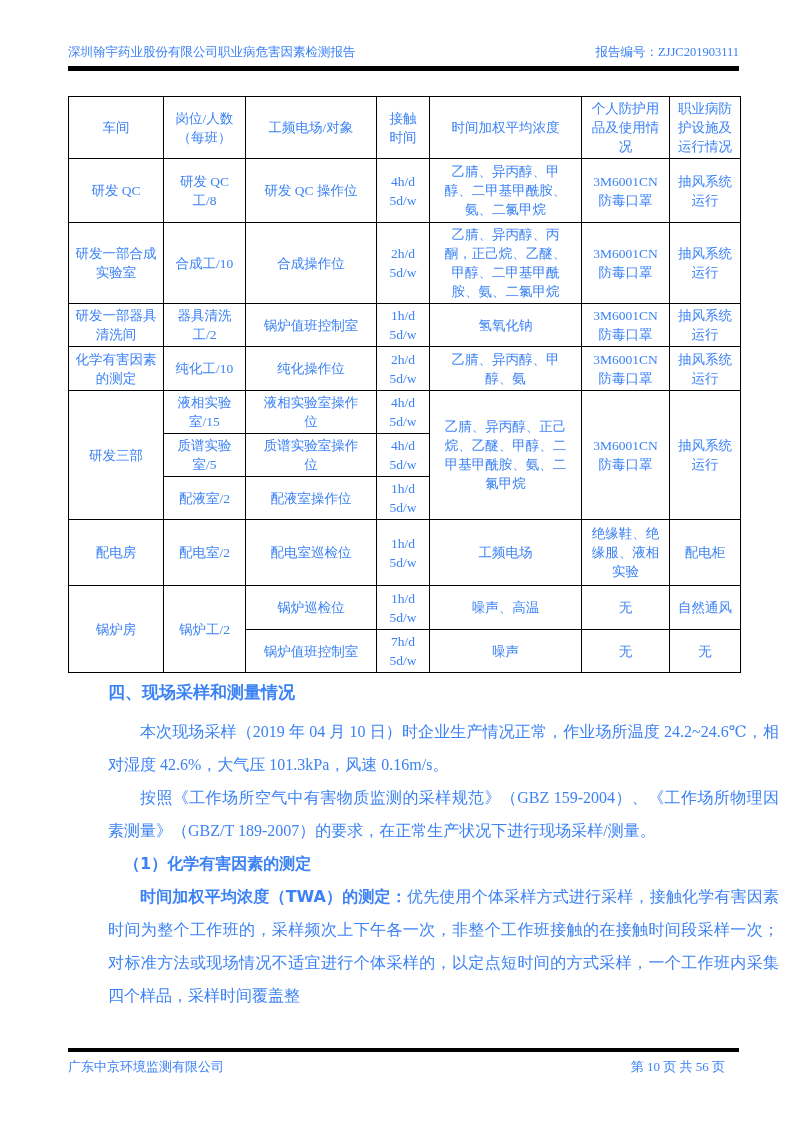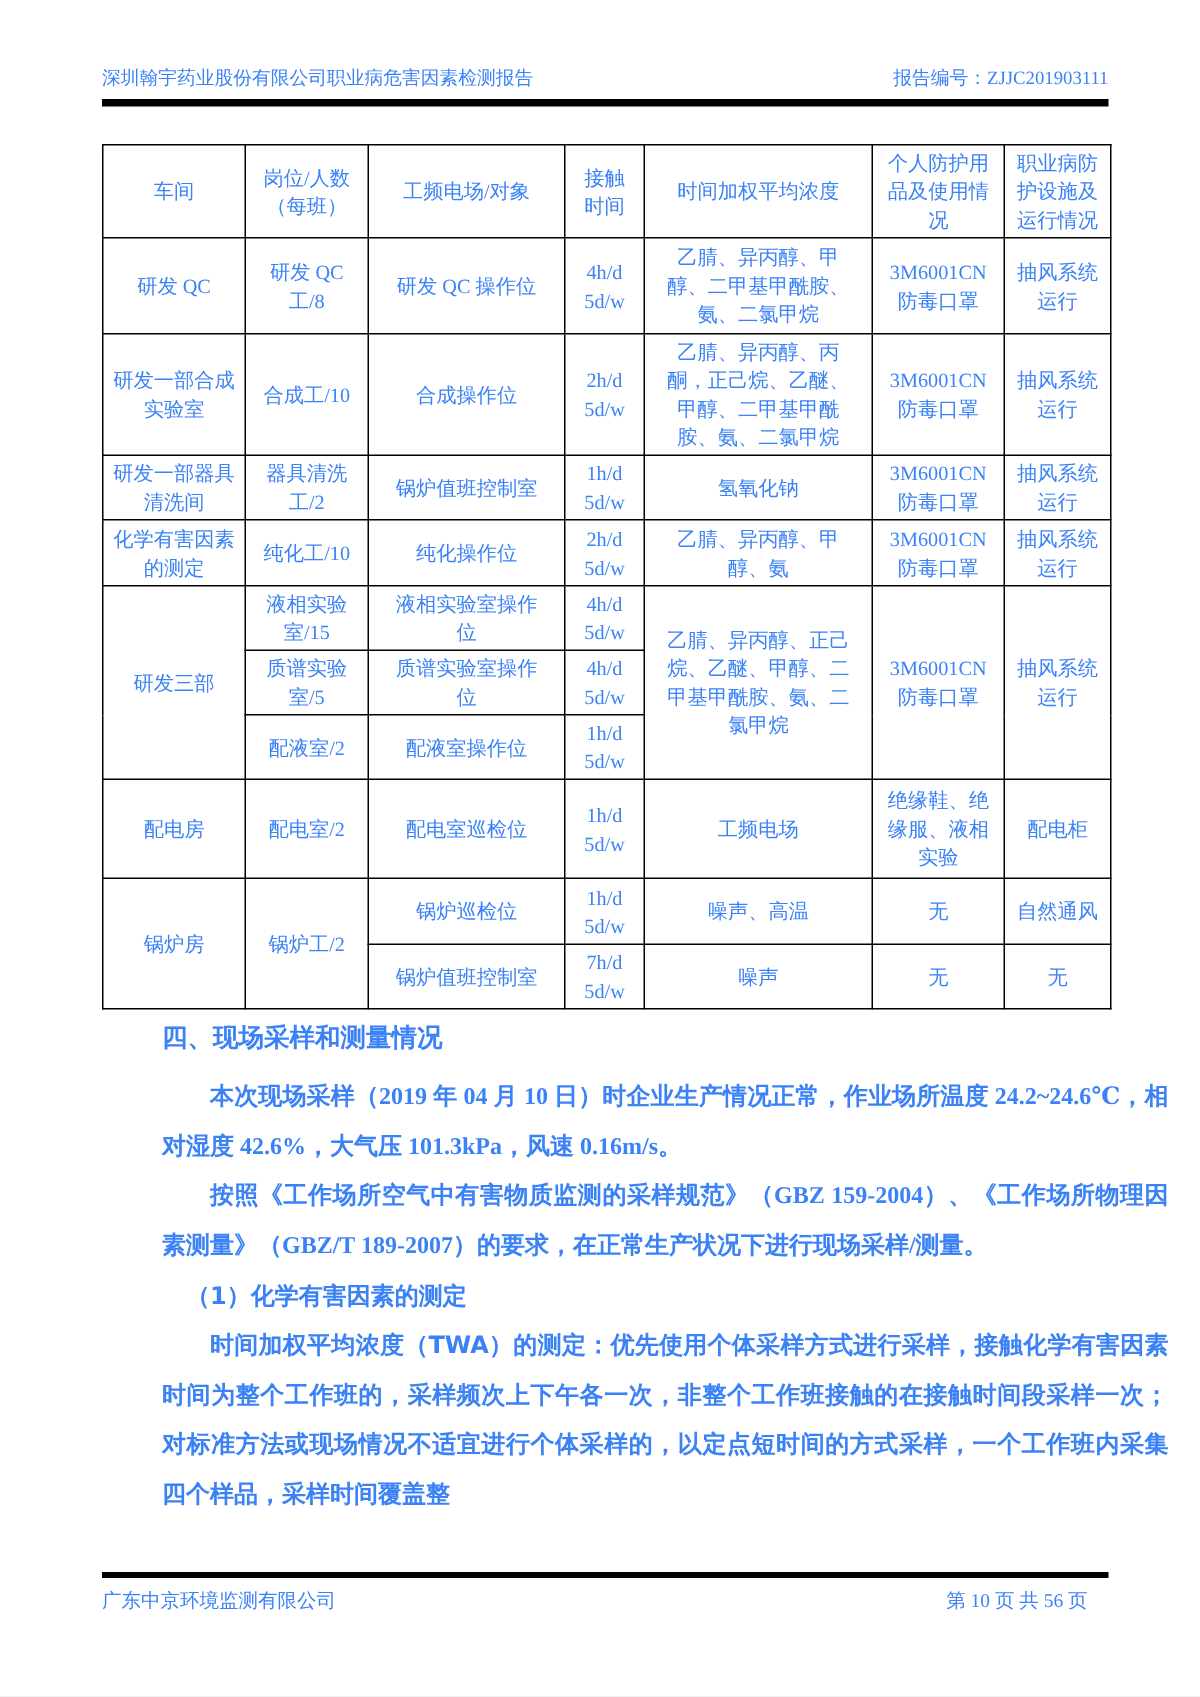--- a/index.html
+++ b/index.html
@@ -28,21 +28,21 @@
   table.sampling td.hazard { padding: 2px 14px; }
   
   .body-text {
     position: absolute; left: 68px; top: 676px; width: 671px;
     font-size: 16px; line-height: 33px; text-align: justify; margin-left: 40px;
   }
   .sec-title {
     font-family: "DejaVu Sans", "Liberation Sans", sans-serif;
     font-size: 17px; font-weight: bold; line-height: 33px; margin-bottom: 6px;
   }
-  .body-text p { text-indent: 2em; font-weight: bold; }
+  .body-text p { text-indent: 2em; }
   .sub-heading {
     font-family: "DejaVu Sans", "Liberation Sans", sans-serif;
     font-size: 16px; font-weight: bold; line-height: 33px; text-indent: 1em;
   }
   .body-text b { font-family: "DejaVu Sans", "Liberation Sans", sans-serif; }
   
   .footer-rule { position: absolute; left: 68px; top: 1048px; width: 671px; height: 4px; background: #000; }
   .doc-footer { position: absolute; left: 68px; top: 1058px; width: 671px; font-size: 13px; }
   .footer-company { display: block; text-align: left; }
   .footer-page { position: absolute; right: 14px; top: 0; }

